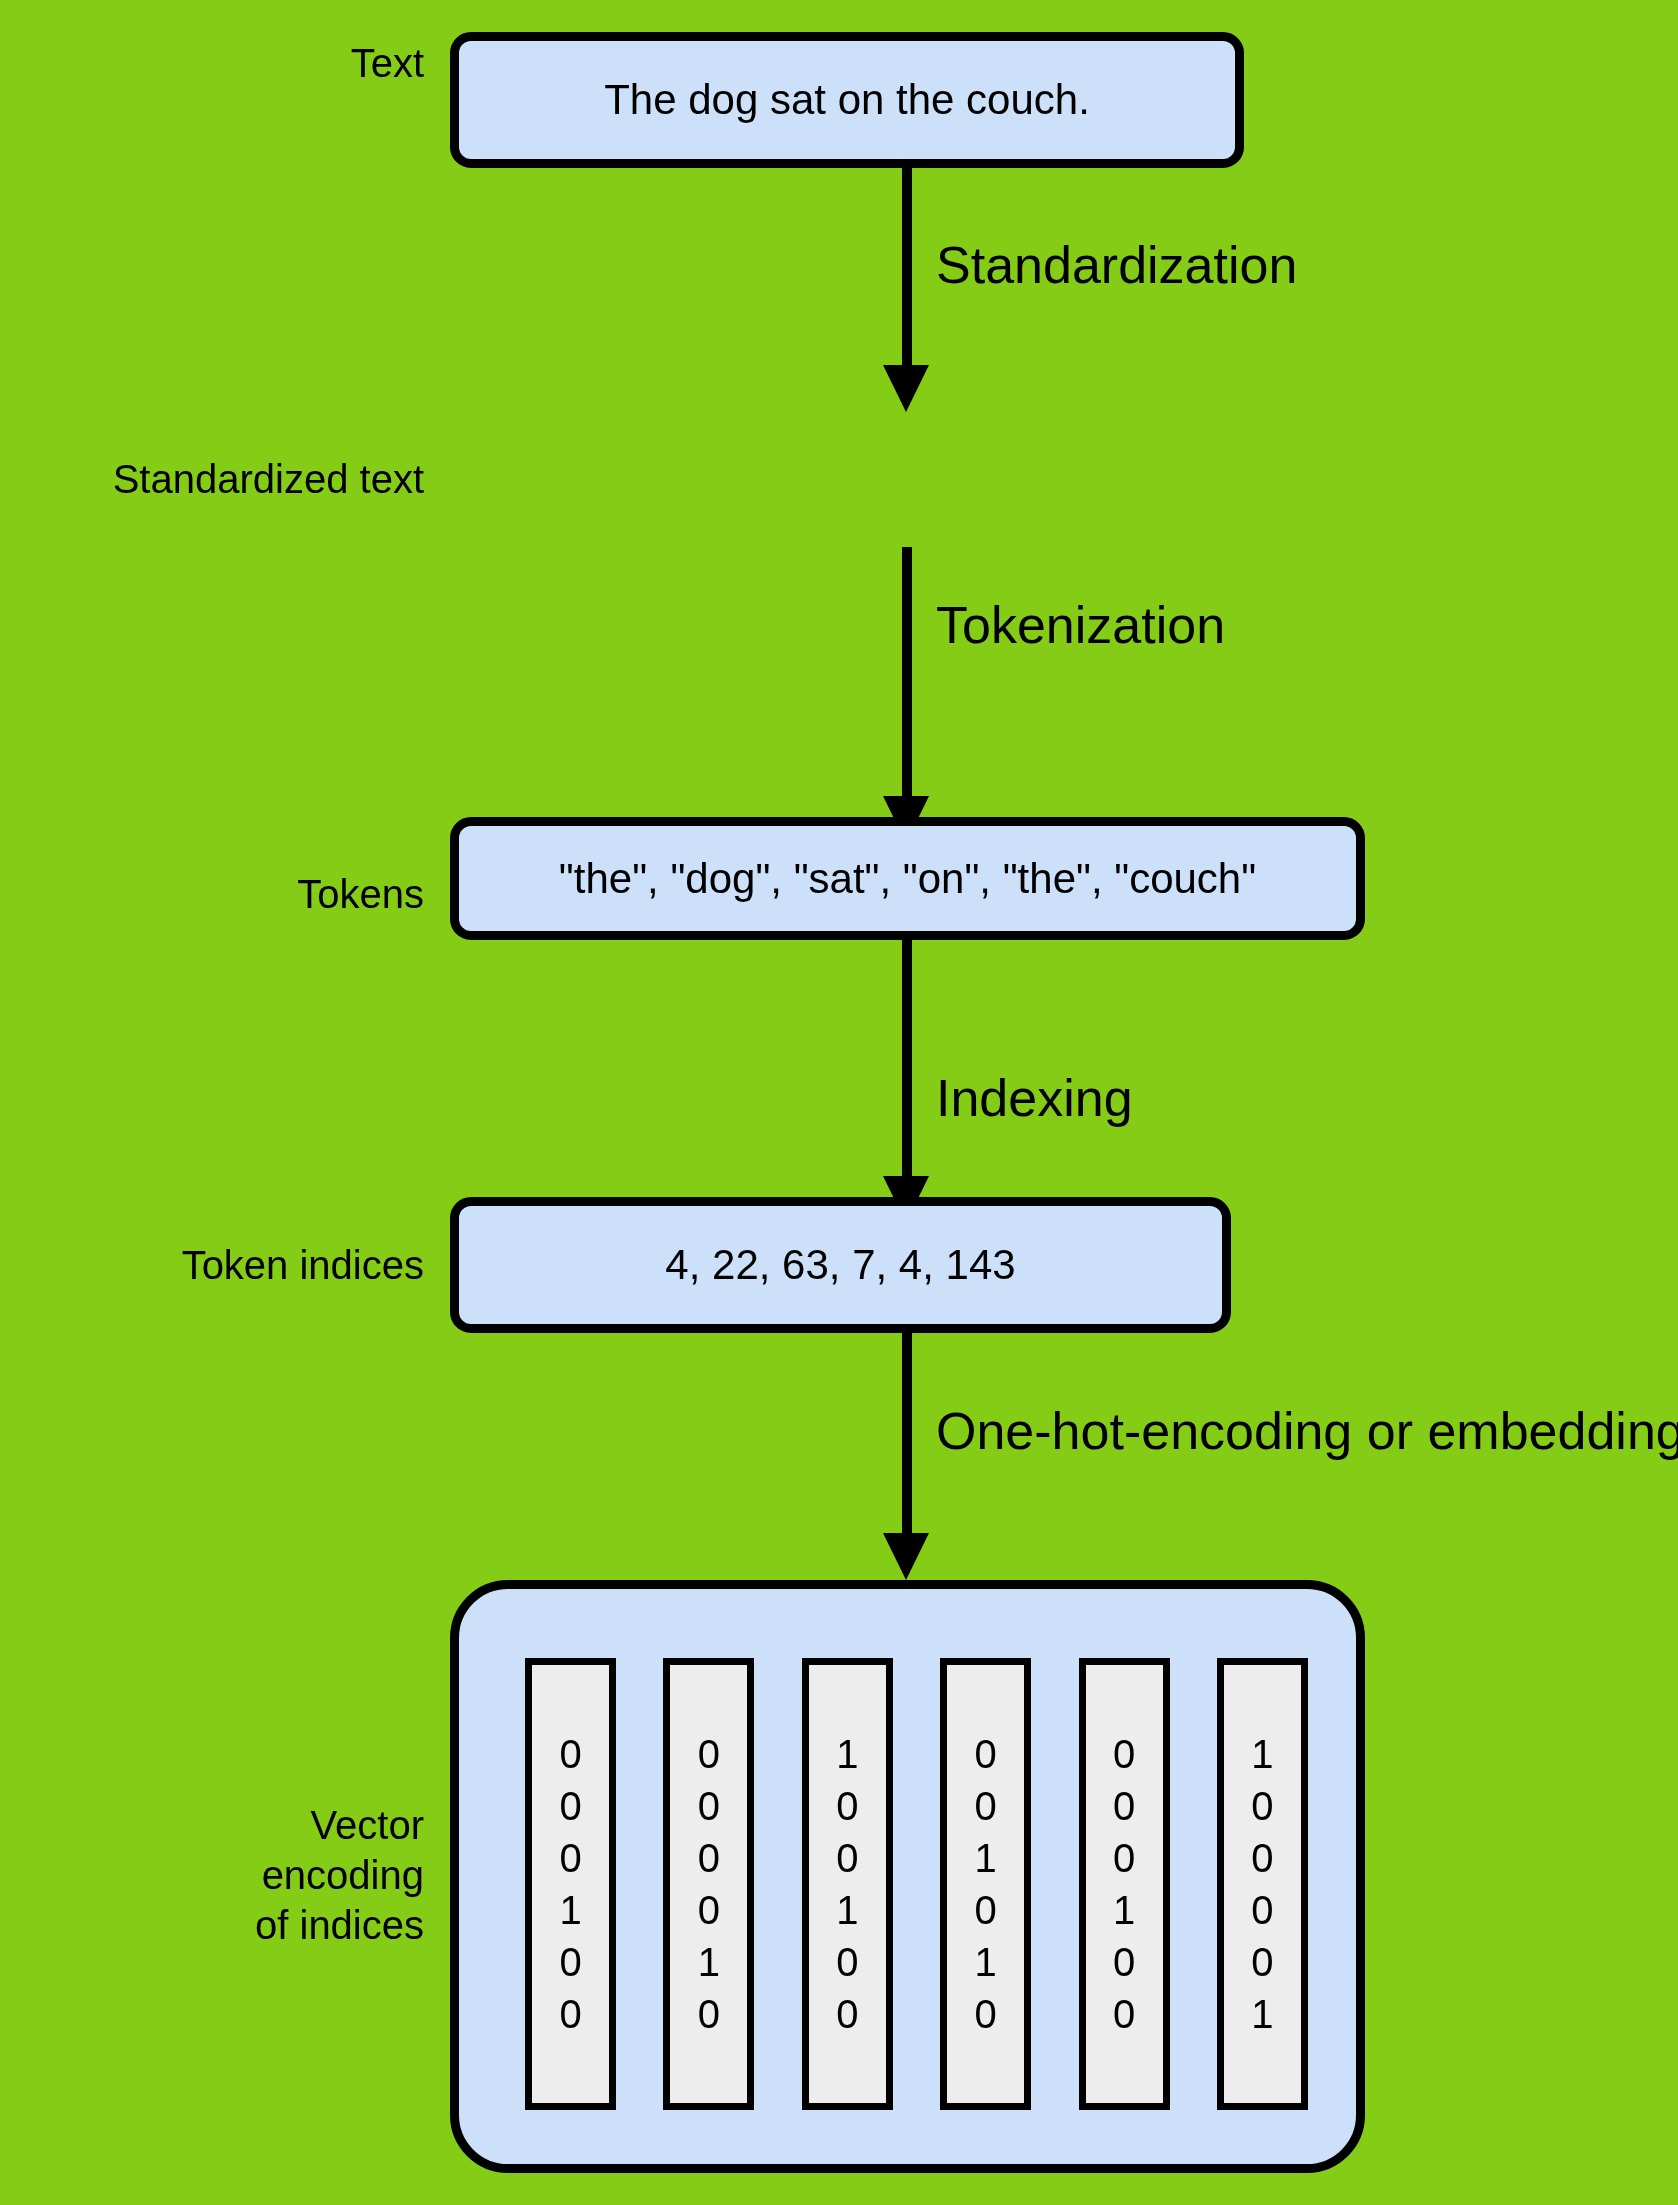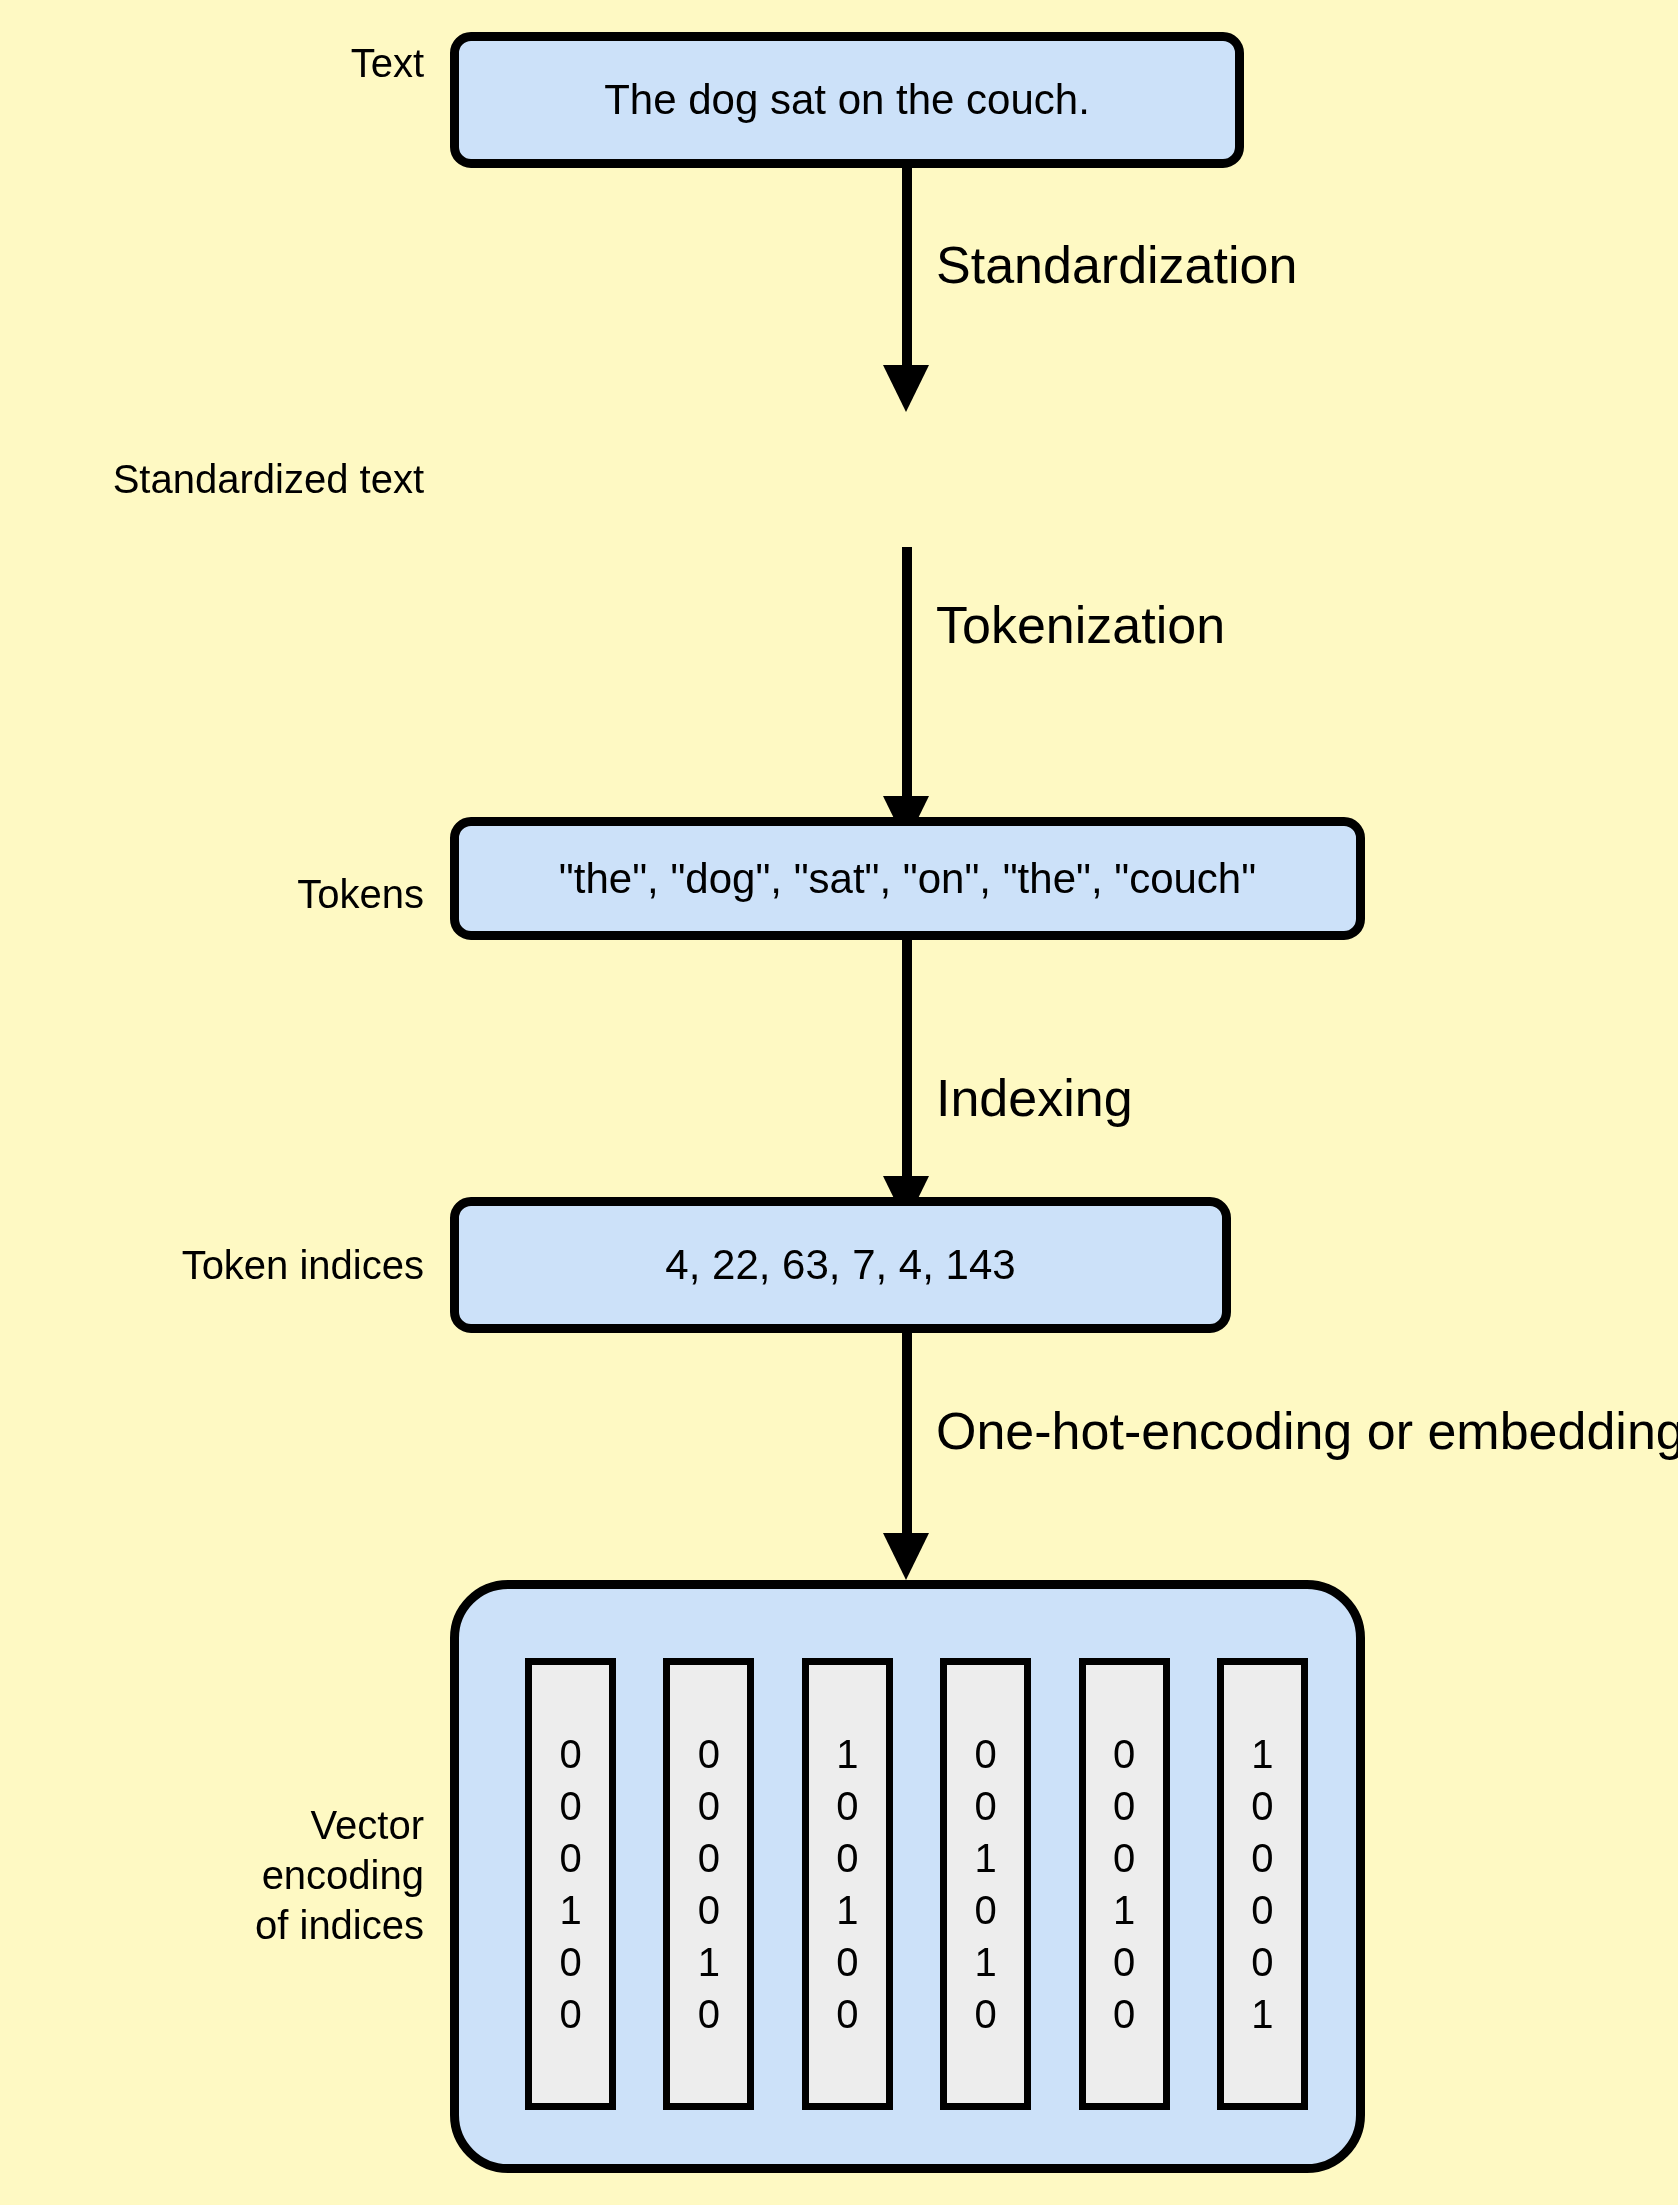--- a/index.html
+++ b/index.html
@@ -11,21 +11,21 @@
     width: 1679px;
     height: 2205px;
     font-family: "Liberation Sans", sans-serif;
     color: #000000;
     overflow: hidden;
   }
   #stage {
     position: relative;
     width: 1679px;
     height: 2205px;
-    background: #fef9c3;
+    background: #84cc16;
   }
 
   
   .stage-label {
     position: absolute;
     text-align: right;
     font-size: 40px;
     line-height: 50px;
     color: #000000;
     white-space: pre-line;

